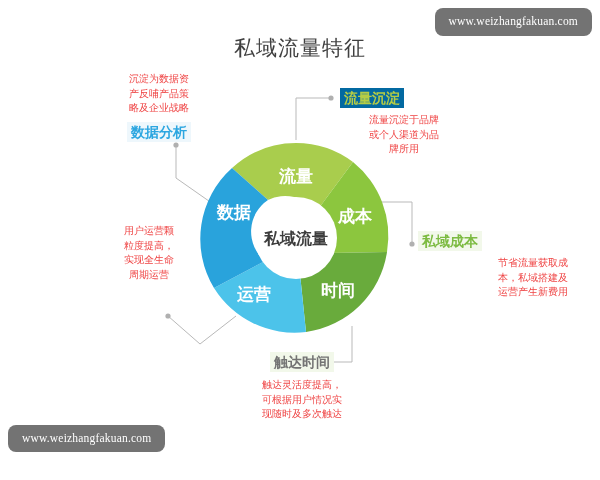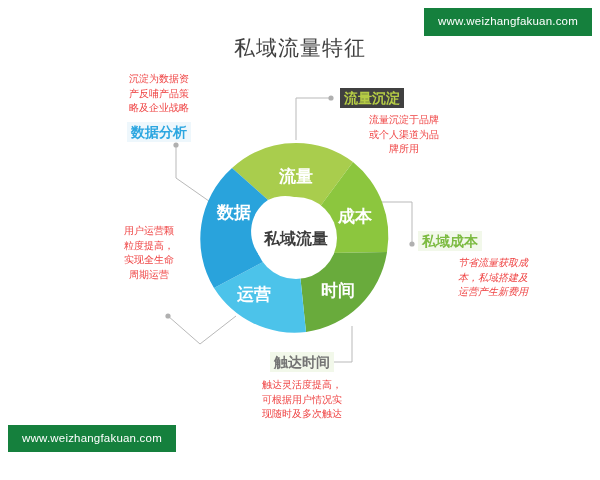--- a/index.html
+++ b/index.html
@@ -12,28 +12,29 @@
     height: 480px;
     position: relative;
     overflow: hidden;
     font-family: "Liberation Sans", "DejaVu Sans", sans-serif;
     -webkit-font-smoothing: antialiased;
   }
 
   
   .watermark {
     position: absolute;
-    background: #15803d;
+    background: #737373;
     color: #ffffff;
     font-size: 11.5px;
     letter-spacing: .2px;
     line-height: 1;
     padding: 8px 14px;
     white-space: nowrap;
-    font-family: Liberation Sans, sans-serif;
+    font-family: Liberation Serif, serif;
+    border-radius: 8px;
   }
   #wm-top  { top: 8px;  right: 8px; }
   #wm-bot  { left: 8px; bottom: 28px; }
 
   
   #page-title {
     position: absolute;
     top: 34px;
     left: 0;
     width: 600px;
@@ -75,27 +76,27 @@
   
   #co-data      { left: 96px;  top: 72px;  width: 126px; text-align: center; }
   #co-data .tag { color: #2ca6e0; background: #eef7fc; margin-top: 6px; }
 
   
   #co-user      { left: 88px;  top: 224px; width: 122px; text-align: center; }
   #co-user .tag { color: #4cc3ea; background: #eefafd; margin-top: 6px; }
 
   
   #co-flow        { left: 340px; top: 88px;  width: 140px; text-align: left; }
-  #co-flow .tag   { color: #b5cc45; background: #404040; margin-bottom: 5px; }
+  #co-flow .tag   { color: #b5cc45; background: #0369a1; margin-bottom: 5px; }
   #co-flow .desc  { text-align: center; width: 128px; }
 
   
   #co-cost        { left: 418px; top: 231px; width: 150px; text-align: left; }
   #co-cost .tag   { color: #7dbb42; background: #f2f8ea; margin-bottom: 5px; }
-  #co-cost .desc  { text-align: center; font-style: italic; }
+  #co-cost .desc  { text-align: right; }
 
   
   #co-time        { left: 222px; top: 352px; width: 160px; text-align: center; }
   #co-time .tag   { color: #737373; background: #f2f8ea; margin-bottom: 6px; }
 
   .seg-label {
     font-family: "Liberation Sans", "DejaVu Sans", sans-serif;
     font-size: 17px;
     font-weight: bold;
     fill: #ffffff;

